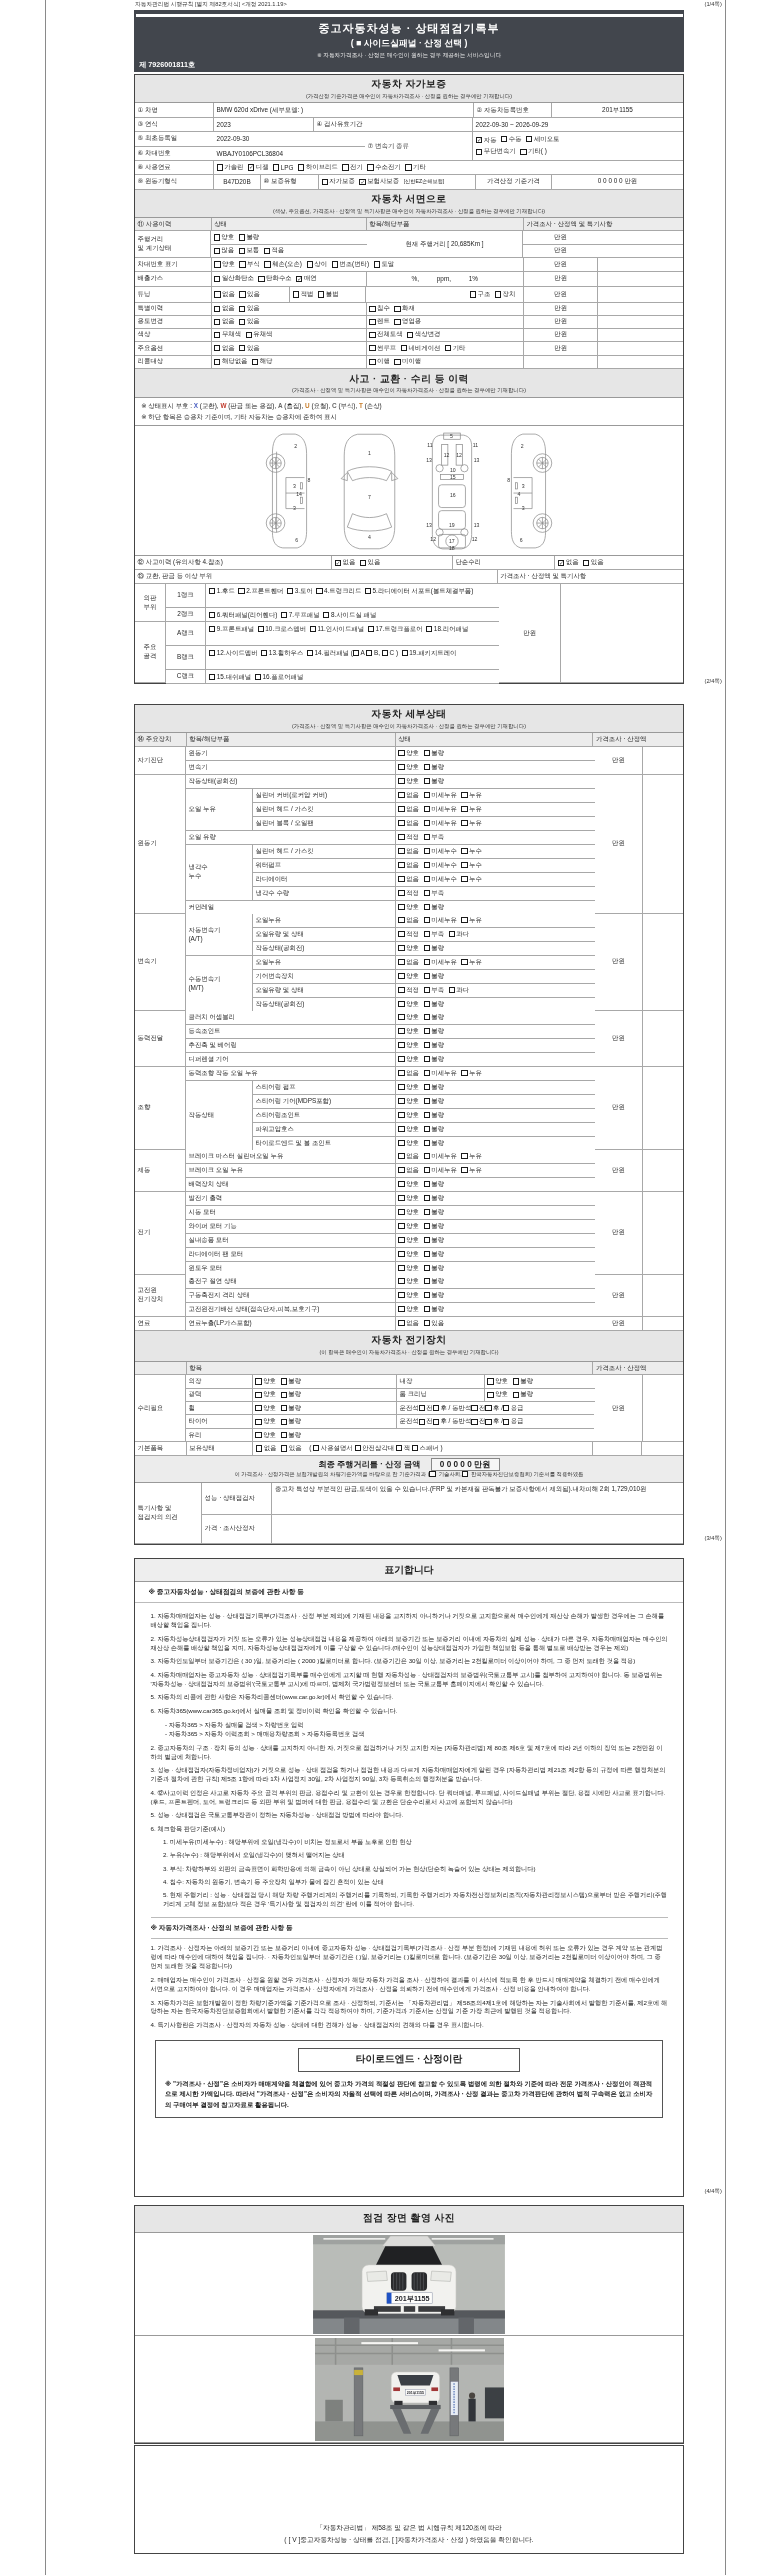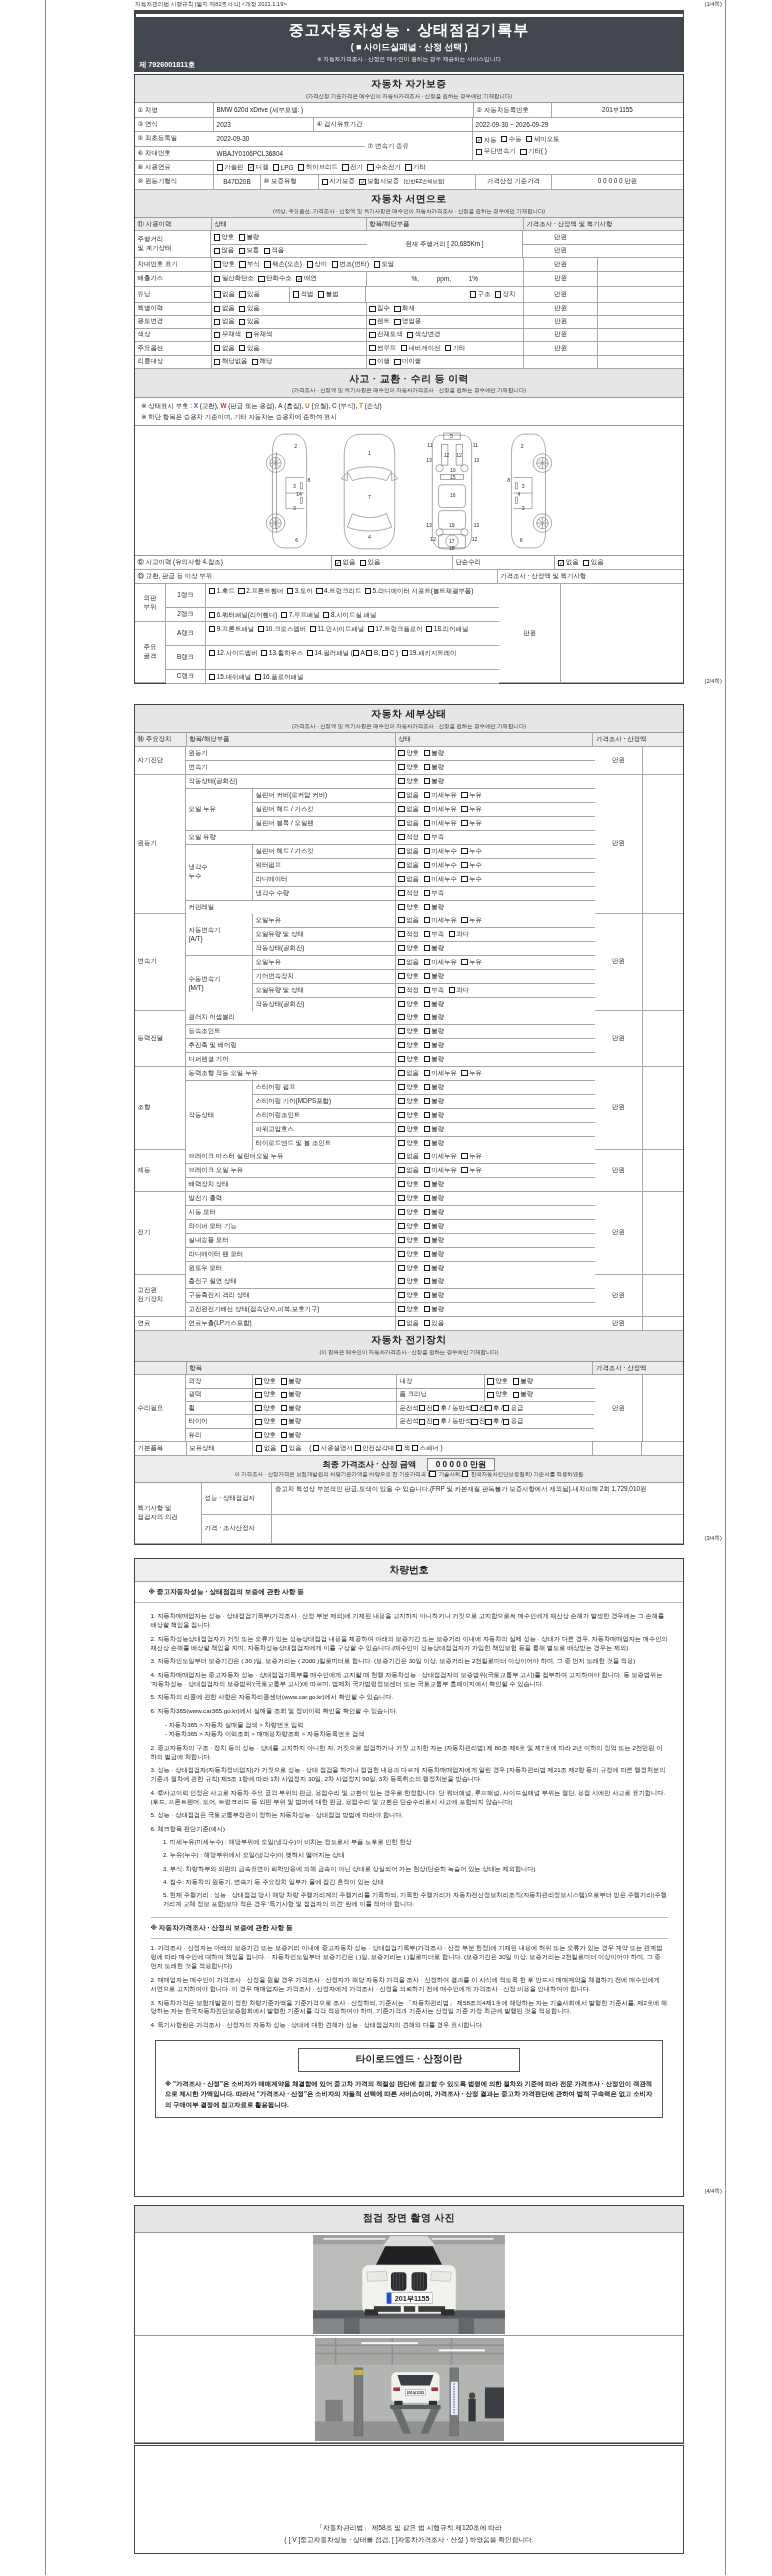--- a/index.html
+++ b/index.html
@@ -4,21 +4,21 @@
 <style>
 *{box-sizing:border-box;margin:0;padding:0}
 html,body{background:#fff}
 body{width:773px;height:2576px;position:relative;font-family:"Liberation Sans","DejaVu Sans",sans-serif;color:#222;font-size:6.4px;overflow:hidden}
 .frame{position:absolute;left:45px;top:0;width:681px;height:2575px;border-left:0.5px solid #8a8a8a;border-right:0.5px solid #8a8a8a}
 .sheet{position:absolute;left:88px;top:0;width:550px;padding-top:10.3px}
 .pgmark{position:absolute;right:3.1px;font-size:5.7px;color:#333}
 .metaline{position:absolute;left:89px;top:1px;font-size:5.7px;color:#333}
 .darkhead{background:#42464d;color:#fff;height:62px;position:relative;padding-top:4.1px}
 .wline{height:2.6px;background:#fff;margin:0 1.5px}
-.dh-title{text-align:center;font-size:15px;font-weight:bold;letter-spacing:1px;margin-top:4.1px}
+.dh-title{text-align:center;font-size:11px;font-weight:bold;letter-spacing:1px;margin-top:4.1px}
 .dh-sub{text-align:center;font-size:8.8px;font-weight:bold;margin-top:2.1px}
 .dh-note{text-align:center;font-size:5.7px;margin-top:1.5px;color:#f0f0f0}
 .dh-no{position:absolute;left:5.2px;bottom:2.6px;font-size:7.2px;font-weight:bold}
 .box{border:1px solid #444;margin-top:1.5px;background:#fff}
 .band{background:#e6e6e6;border-bottom:0.5px solid #999;text-align:center;padding:3.6px 0 2.6px;min-height:28px}
 .bt{font-size:9.8px;font-weight:bold;letter-spacing:0.5px}
 .bn{font-size:5.4px;margin-top:1.5px;color:#333}
 .trow{display:flex}
 .cell{display:flex;align-items:center;padding:0 2.6px;border-right:0.5px solid #a8a8a8;border-bottom:0.5px solid #a8a8a8;overflow:hidden;background:#fff}
 .cell:last-child{border-right:none}
@@ -1452,21 +1452,21 @@
                 <span class="ol">있음</span>
               </span>
               <span style="margin-left:3.1px">( <span class="cb"></span>사용설명서 <span class="cb"></span>안전삼각대 <span class="cb"></span>잭 <span class="cb"></span>스패너 )</span>
             </div>
             <div class="cell" style="width:49px;height:13.4px"></div>
             <div class="cell" style="width:41px;height:13.4px"></div>
           </div>
         </div>
 
       <div class="finalband">
-        <div class="fp-line"><span>최종 가격조사 · 산정 금액</span><span class="fp-val">0  0  0  0  0 만원</span></div>
+        <div class="fp-line"><span>최종 주행거리를 · 산정 금액</span><span class="fp-val">0  0  0  0  0 만원</span></div>
         <div class="bn" id="final-note">이 가격조사 · 산정가격은 보험개발원의 차량기준가액을 바탕으로 한 기준가격과 (<span class="cb"></span> 기술사회,<span class="cb"></span> 한국자동차진단보증협회) 기준서를 적용하였음</div>
       </div>
       <div id="remarks-table">
           <div class="trow" style="height:61px">
             <div class="cell pre" style="width:70px;height:61px">특기사항 및
 점검자의 의견</div>
             <div class="vs">
               <div class="trow" style="height:32px">
                 <div class="cell" style="width:70px;height:32px">성능 · 상태점검자</div>
                 <div class="cell blk" style="width:411px;height:32px">중고차 특성상 부분적인 판금,도색이 있을 수 있습니다.(FRP 및 카본재질 판독불가 보증사항에서 제외됨).내차피해 2회 1,729,010원</div>
@@ -1474,21 +1474,21 @@
               <div class="trow" style="height:29px">
                 <div class="cell" style="width:70px;height:29px">가격 · 조사산정자</div>
                 <div class="cell blk" style="width:411px;height:29px"></div>
               </div>
             </div>
           </div>
         </div>
     </div>
 
     <div class="notice">
-      <div class="notice-title">차량번호</div>
+      <div class="notice-title">표기합니다</div>
       <div class="nsec">※ 중고자동차성능 · 상태점검의 보증에 관한 사항 등</div>
       <div class="nbody" id="notice-body">
           <p class="np">1.  자동차매매업자는 성능 · 상태점검기록부(가격조사 · 산정 부분 제외)에 기재된 내용을 고지하지 아니하거나 거짓으로 고지함으로써 매수인에게 재산상 손해가 발생한 경우에는 그 손해를 배상할 책임을 집니다.</p>
           <p class="np">2.  자동차성능상태점검자가 거짓 또는 오류가 있는 성능상태점검 내용을 제공하여 아래의 보증기간 또는 보증거리 이내에 자동차의 실제 성능 · 상태가 다른 경우, 자동차매매업자는 매수인의 재산상 손해를 배상할 책임을 지며, 자동차성능상태점검자에게 이를 구상할 수 있습니다.(매수인이 성능상태점검자가 가입한 책임보험 등을 통해 별도로 배상받는 경우는 제외)</p>
           <p class="np">3.  자동차인도일부터 보증기간은 ( 30 )일, 보증거리는 ( 2000 )킬로미터로 합니다. (보증기간은 30일 이상, 보증거리는 2천킬로미터 이상이어야 하며, 그 중 먼저 도래한 것을 적용)</p>
           <p class="np">4.  자동차매매업자는 중고자동차 성능 · 상태점검기록부를 매수인에게 고지할 때 현행 자동차성능 · 상태점검자의 보증범위(국토교통부 고시)를 첨부하여 고지하여야 합니다. 동 보증범위는 '자동차성능 · 상태점검자의 보증범위'(국토교통부 고시)에 따르며, 법제처 국가법령정보센터 또는 국토교통부 홈페이지에서 확인할 수 있습니다.</p>
           <p class="np">5.  자동차의 리콜에 관한 사항은 자동차리콜센터(www.car.go.kr)에서 확인할 수 있습니다.</p>
           <p class="np">6.  자동차365(www.car365.go.kr)에서 실매물 조회 및 정비이력 확인을 확인할 수 있습니다.</p>
           <p class="nd">- 자동차365 &gt; 자동차 실매물 검색 &gt; 차량번호 입력</p>
           <p class="nd">- 자동차365 &gt; 자동차 이력조회 &gt; 매매용차량조회 &gt; 자동차등록번호 검색</p>

